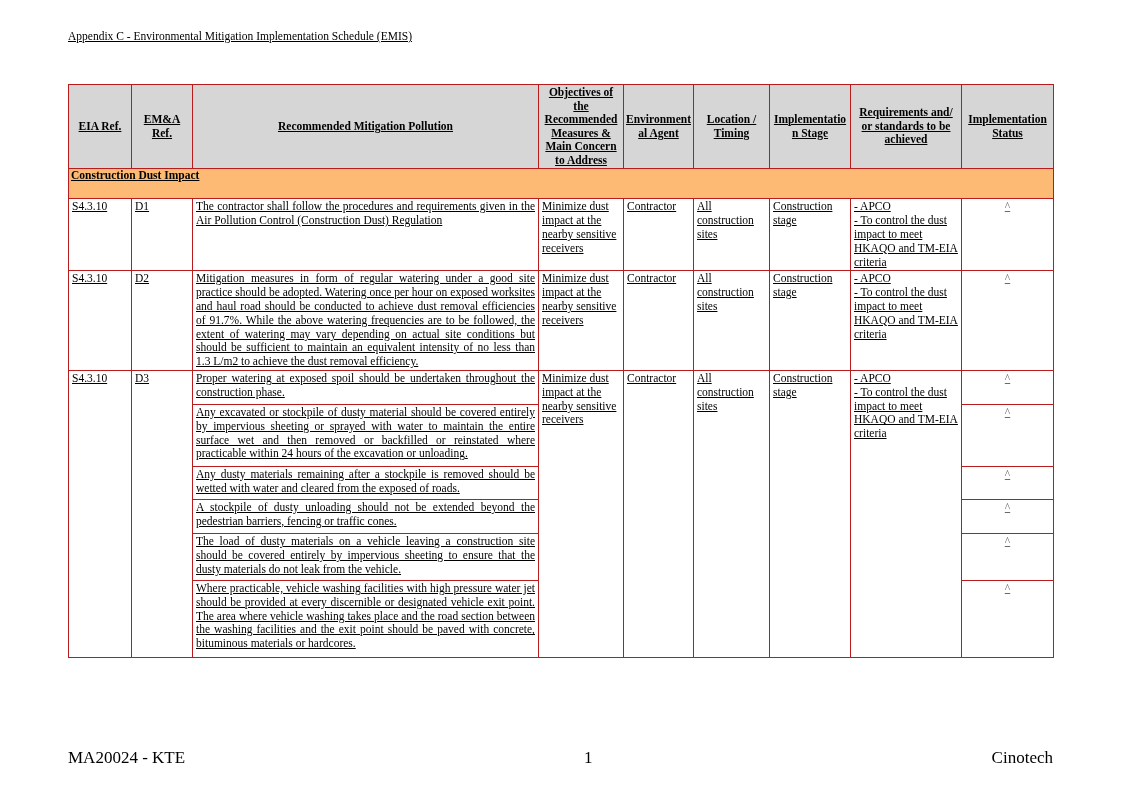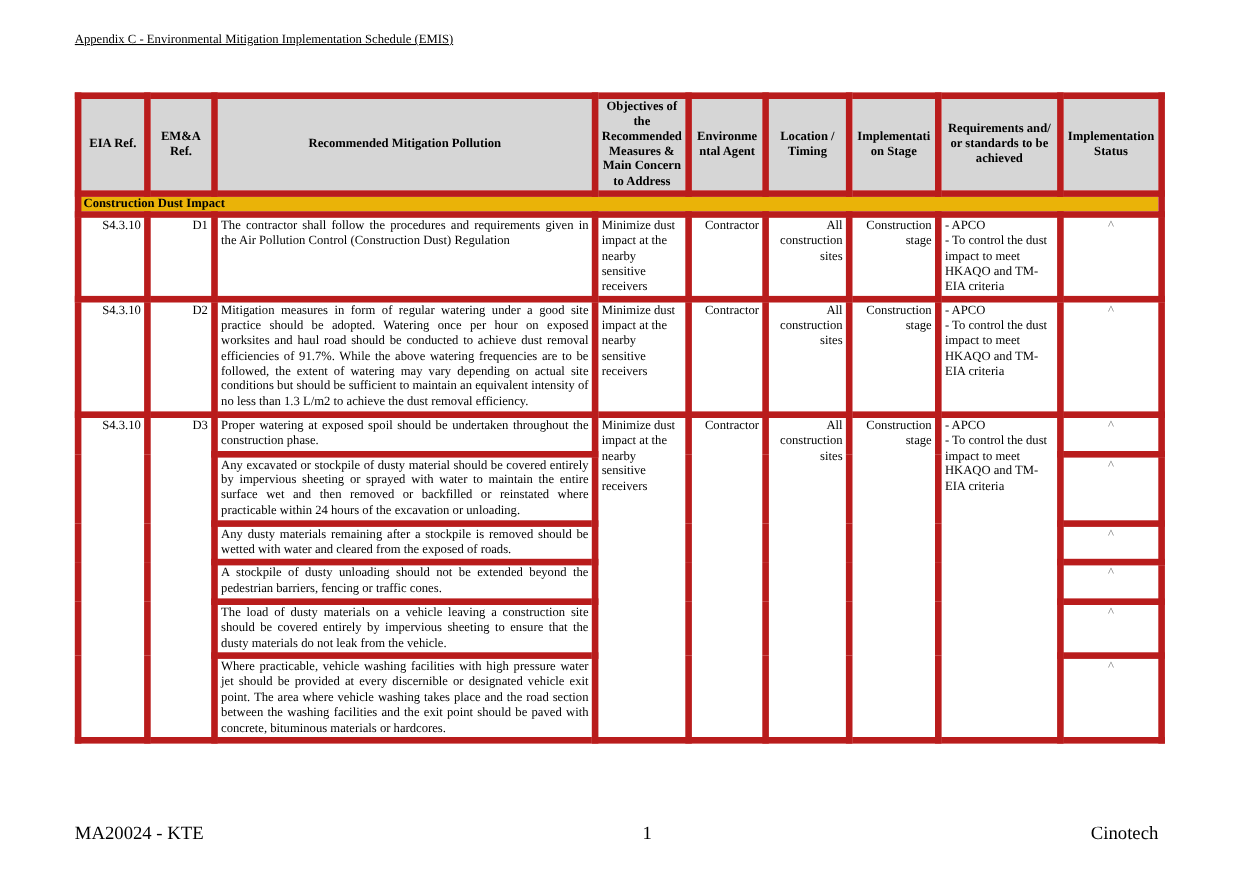--- a/index.html
+++ b/index.html
@@ -21,46 +21,47 @@
   table.emis {
     position: absolute;
     left: 68px;
     top: 84px;
     width: 985px;
     border-collapse: collapse;
     table-layout: fixed;
     border: 1.5px solid #000;
   }
   table.emis th, table.emis td {
-    border: 6px solid #b91c1c;
+    border: 1px solid #b91c1c;
     font-size: 11.5px;
     line-height: 1.2;
     padding: 1px 3px;
     vertical-align: top;
     overflow: hidden;
+    text-decoration: underline;
   }
   table.emis th {
     background: #d6d6d6;
     font-weight: bold;
     text-align: center;
     vertical-align: middle;
     line-height: 1.18;
     overflow-wrap: break-word;
     padding: 1px 2px;
   }
   thead tr { height: 66px; }
   tr.section-row td {
-    background: #eab308;
+    background: #fdba74;
     font-weight: bold;
     text-align: left;
     height: 13px;
     line-height: 1.05;
-    padding: 0 2px 1px 2px;
+    padding: 0 2px 17px 2px;
   }
-  td.c-center { text-align: right; }
+  td.c-center { text-align: left; }
   td.c-measure { text-align: justify; }
   td.c-req { white-space: pre-line; }
   td.c-status {
     text-align: center;
     font-size: 9px;
     color: #6a6a6a;
     line-height: 1.1;
   }
   tr.h72 { height: 72px; }
   tr.h98 { height: 98px; }

